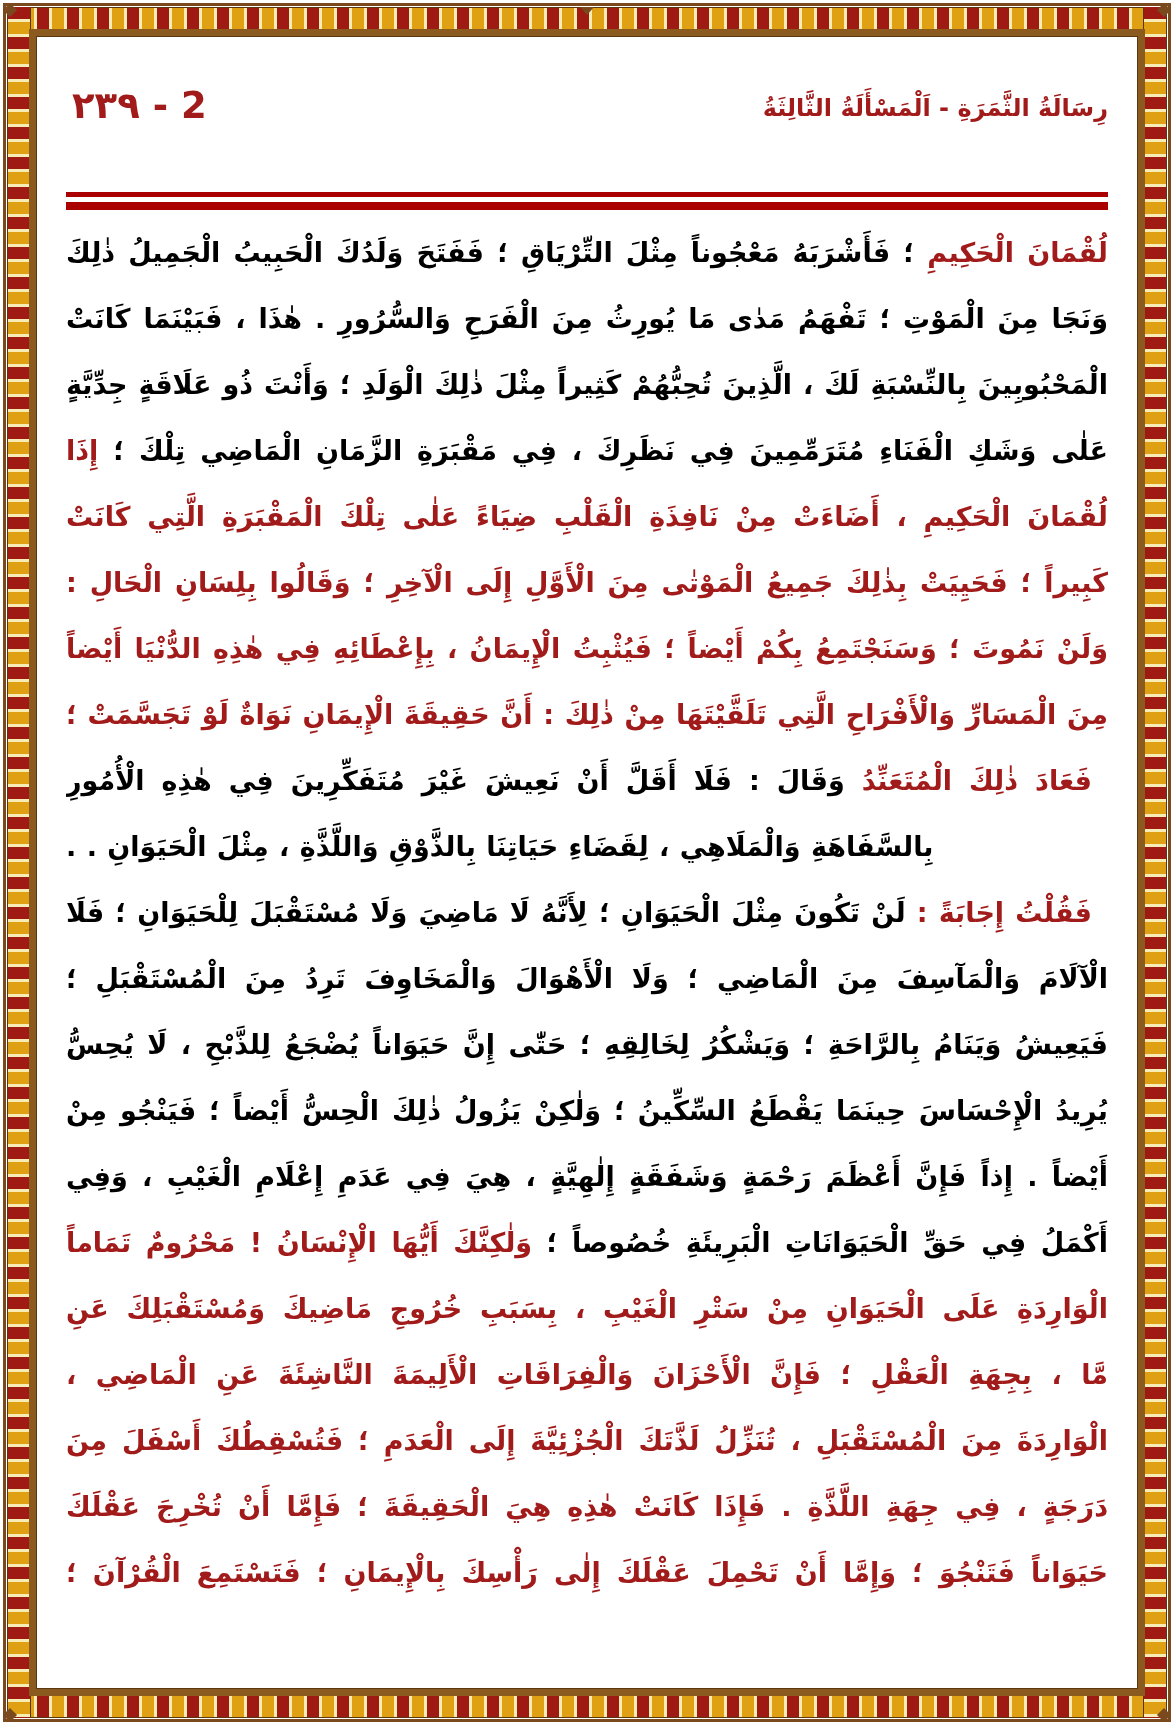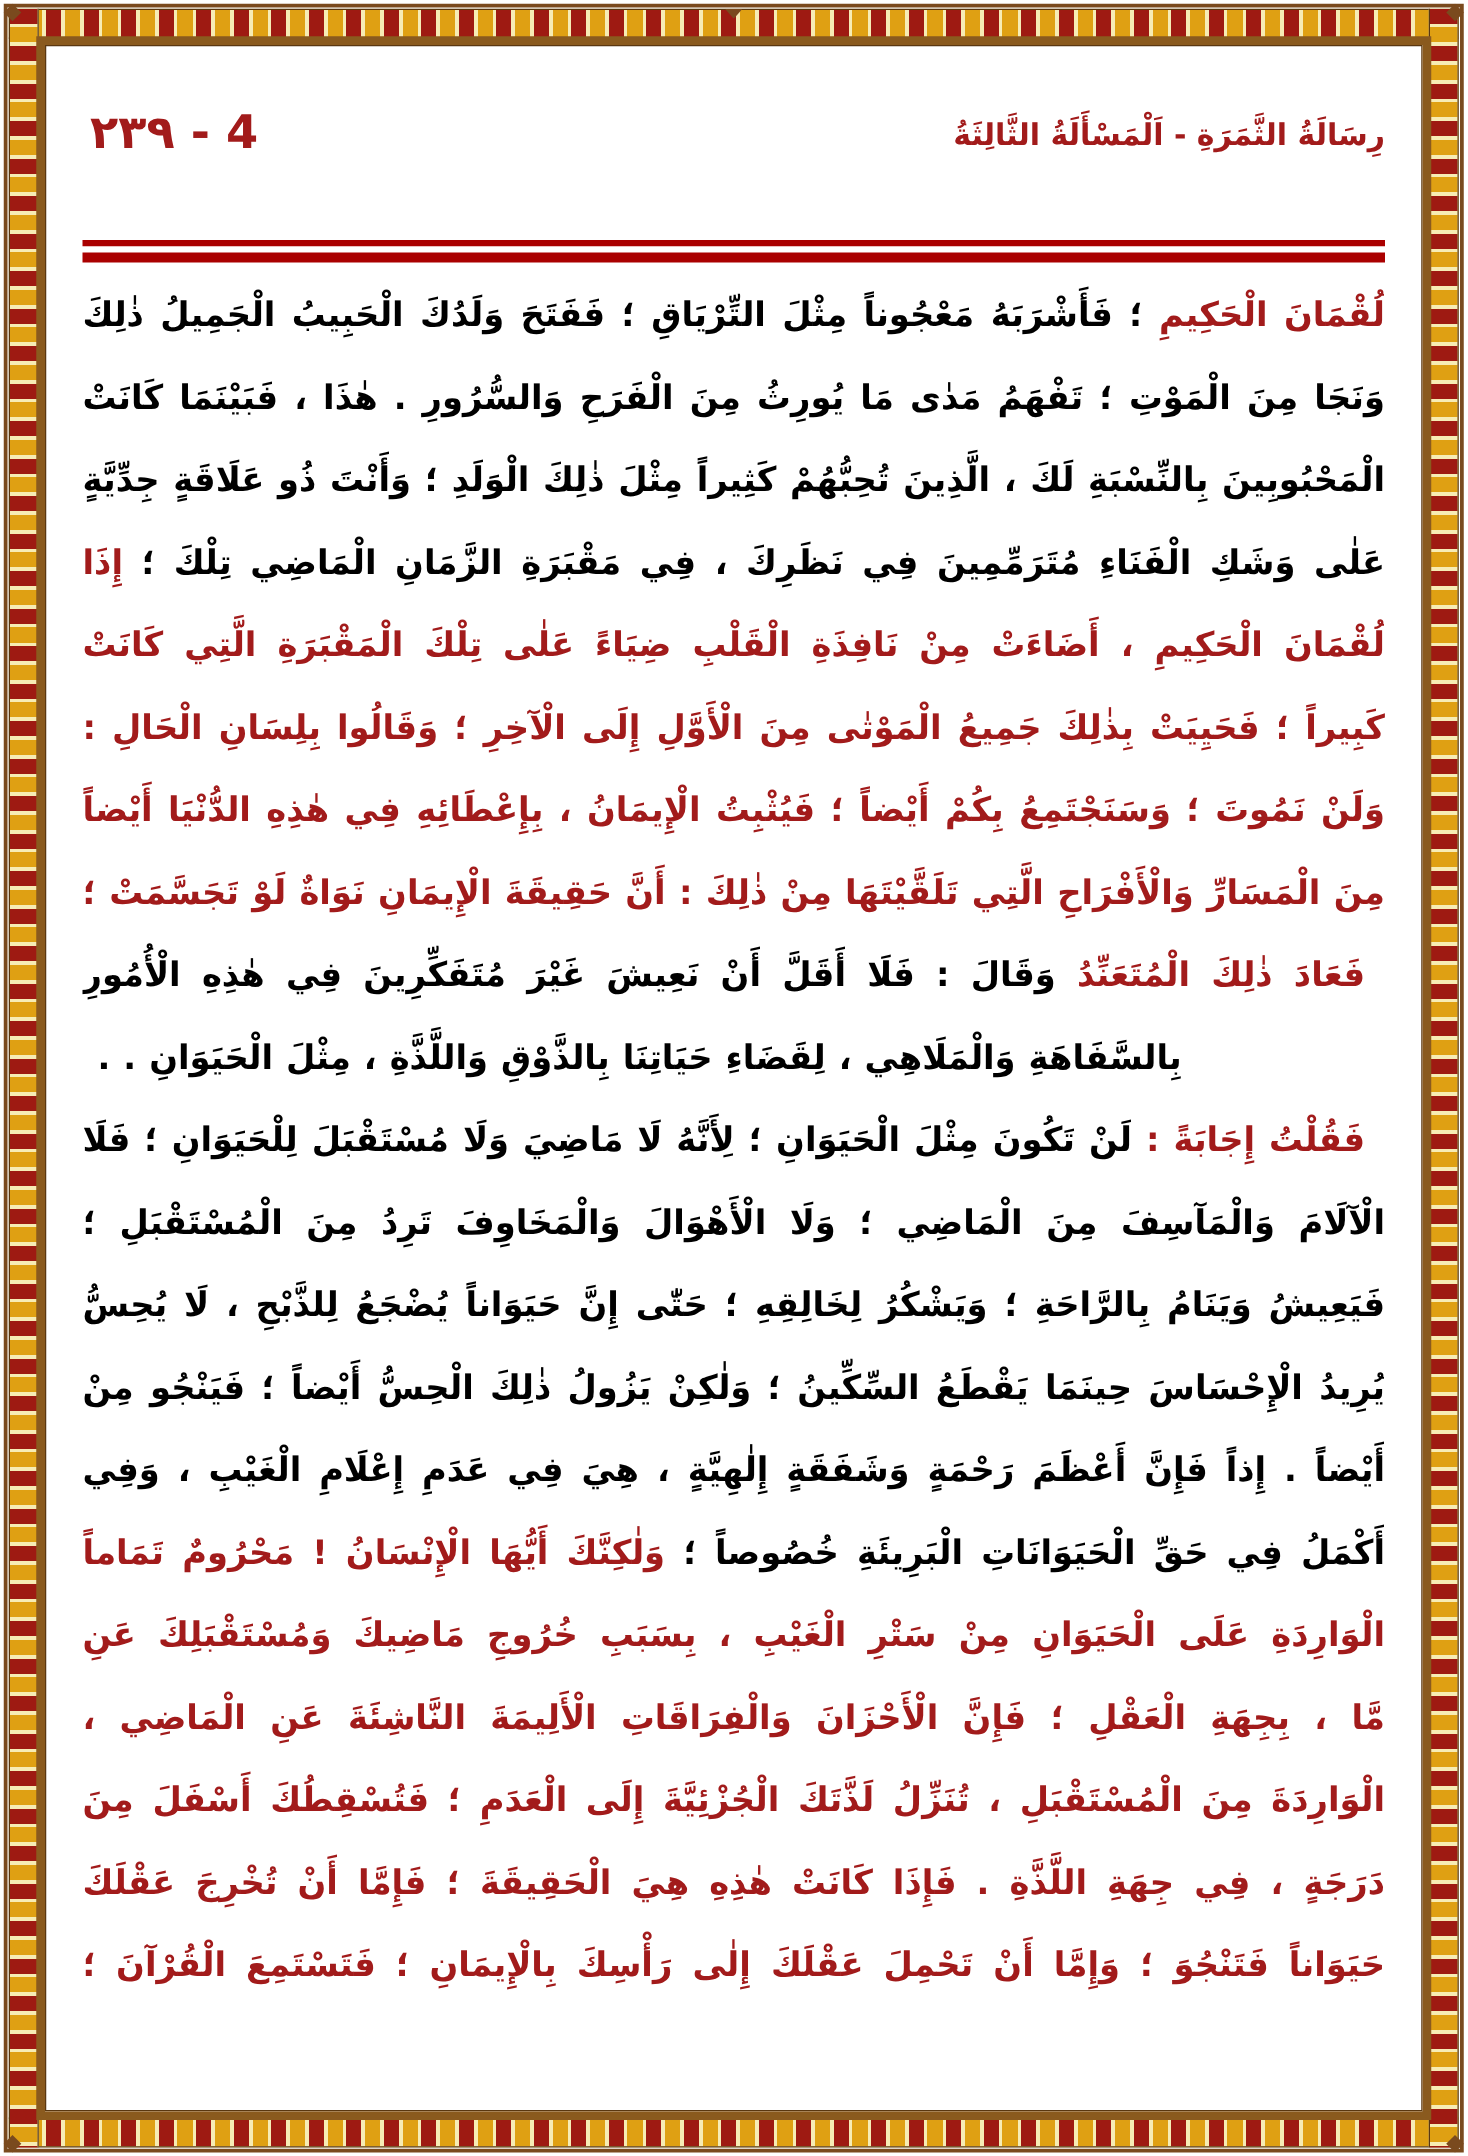--- a/index.html
+++ b/index.html
@@ -99,21 +99,21 @@
   .body-text{margin-top:10px;}
   .line{
     height:66px;line-height:66px;
     overflow:hidden;
     font-size:27px;font-weight:bold;
     color:#000;
     text-align:justify;text-align-last:justify;
     word-spacing:1px;
   }
   .align-center{text-align:center;text-align-last:center;}
-  .align-left{text-align:left;text-align-last:left;margin-left:12px;}
+  .align-left{text-align:left;text-align-last:left;}
   .indent{padding-right:16px;}
   .run-red{color:var(--text-red);}
   .run-black{color:#000;}
 </style>
 </head>
 <body>
 
 <div class="page">
 
   <div class="strip strip-top"></div>
@@ -125,21 +125,21 @@
     <div class="corner tr"></div>
     <div class="corner bl"></div>
     <div class="corner br"></div>
     <div class="finial-top"></div>
   </div>
   <div class="frame-inner"></div>
 
   <div class="content">
 
     <div class="header">
-      <div class="page-number">4 - ٢٣٩</div>
+      <div class="page-number">2 - ٢٣٩</div>
       <div class="page-title">رِسَالَةُ الثَّمَرَةِ - اَلْمَسْأَلَةُ الثَّالِثَةُ</div>
     </div>
 
     <div class="header-divider">
       <div class="rule-thin"></div>
       <div class="rule-gap"></div>
       <div class="rule-thick"></div>
     </div>
 
     <div class="body-text" id="body-lines">

